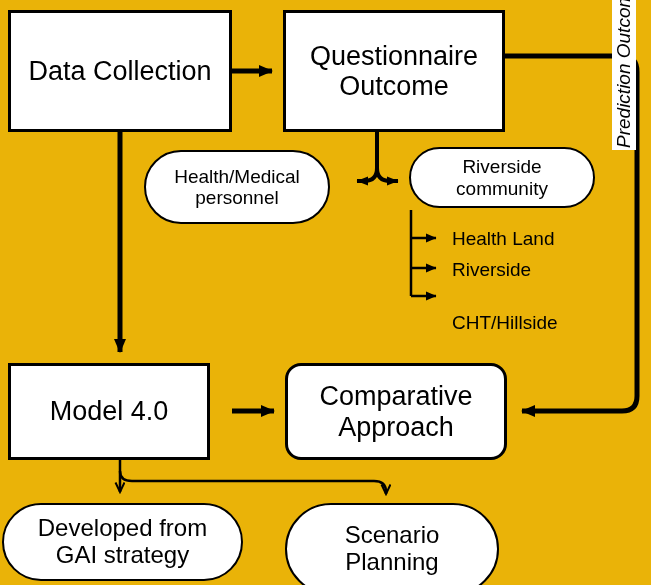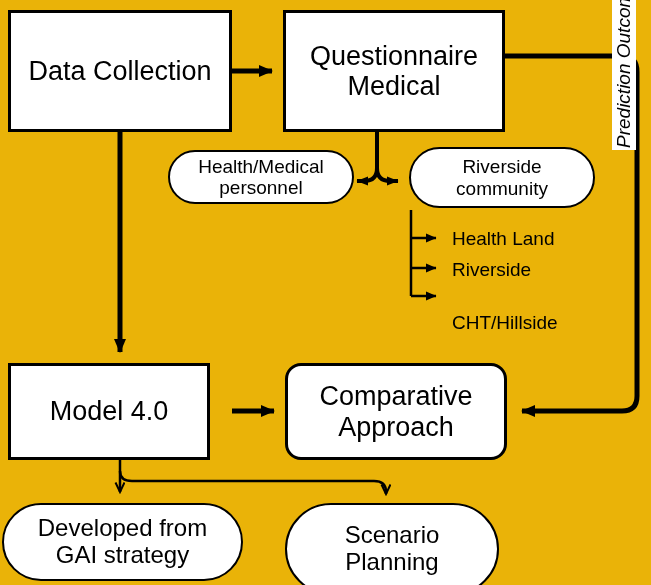--- a/index.html
+++ b/index.html
@@ -48,21 +48,21 @@
   .node .label {
     display: block;
     width: 100%;
     padding: 0 6px;
     box-sizing: border-box;
     white-space: pre-line;
   }
   
   #node-data-collection { left: 8px;  top: 10px;  width: 224px; height: 122px; font-size: 27px; }
   #node-questionnaire   { left: 283px; top: 10px; width: 222px; height: 122px; font-size: 27px; }
-  #node-health          { left: 168px; top: 150px; width: 186px; height: 54px;  font-size: 19px; }
+  #node-health          { left: 144px; top: 150px; width: 186px; height: 74px;  font-size: 19px; }
   #node-riverside       { left: 409px; top: 147px; width: 186px; height: 61px;  font-size: 19px; }
   #node-model           { left: 8px;  top: 363px; width: 202px; height: 97px;  font-size: 27px; justify-content: center; }
   #node-comparative     { left: 285px; top: 363px; width: 222px; height: 97px; font-size: 27px; border-radius: 16px; }
   #node-gai             { left: 2px;  top: 503px; width: 241px; height: 78px;  font-size: 24px; }
   #node-scenario        { left: 285px; top: 503px; width: 214px; height: 92px; font-size: 24px; }
 
   
   .sublist {
     position: absolute;
     left: 452px;
@@ -150,21 +150,21 @@
       <path d="M120,471 Q120,481 132,481 L374,481 Q386,481 386,492 L386,494" fill="none" stroke="#000000" stroke-width="2.5" marker-end="url(#arrowOpen)"></path>
     </g>
   </svg>
 
   <div class="node rect" id="node-data-collection">
     <span class="label">Data Collection</span>
   </div>
 
   <div class="node rect" id="node-questionnaire">
     <span class="label">Questionnaire
-Medical</span>
+Outcome</span>
   </div>
 
   <div class="node rounded" id="node-health">
     <span class="label">Health/Medical
 personnel</span>
   </div>
 
   <div class="node rounded" id="node-riverside">
     <span class="label">Riverside
 community</span>

